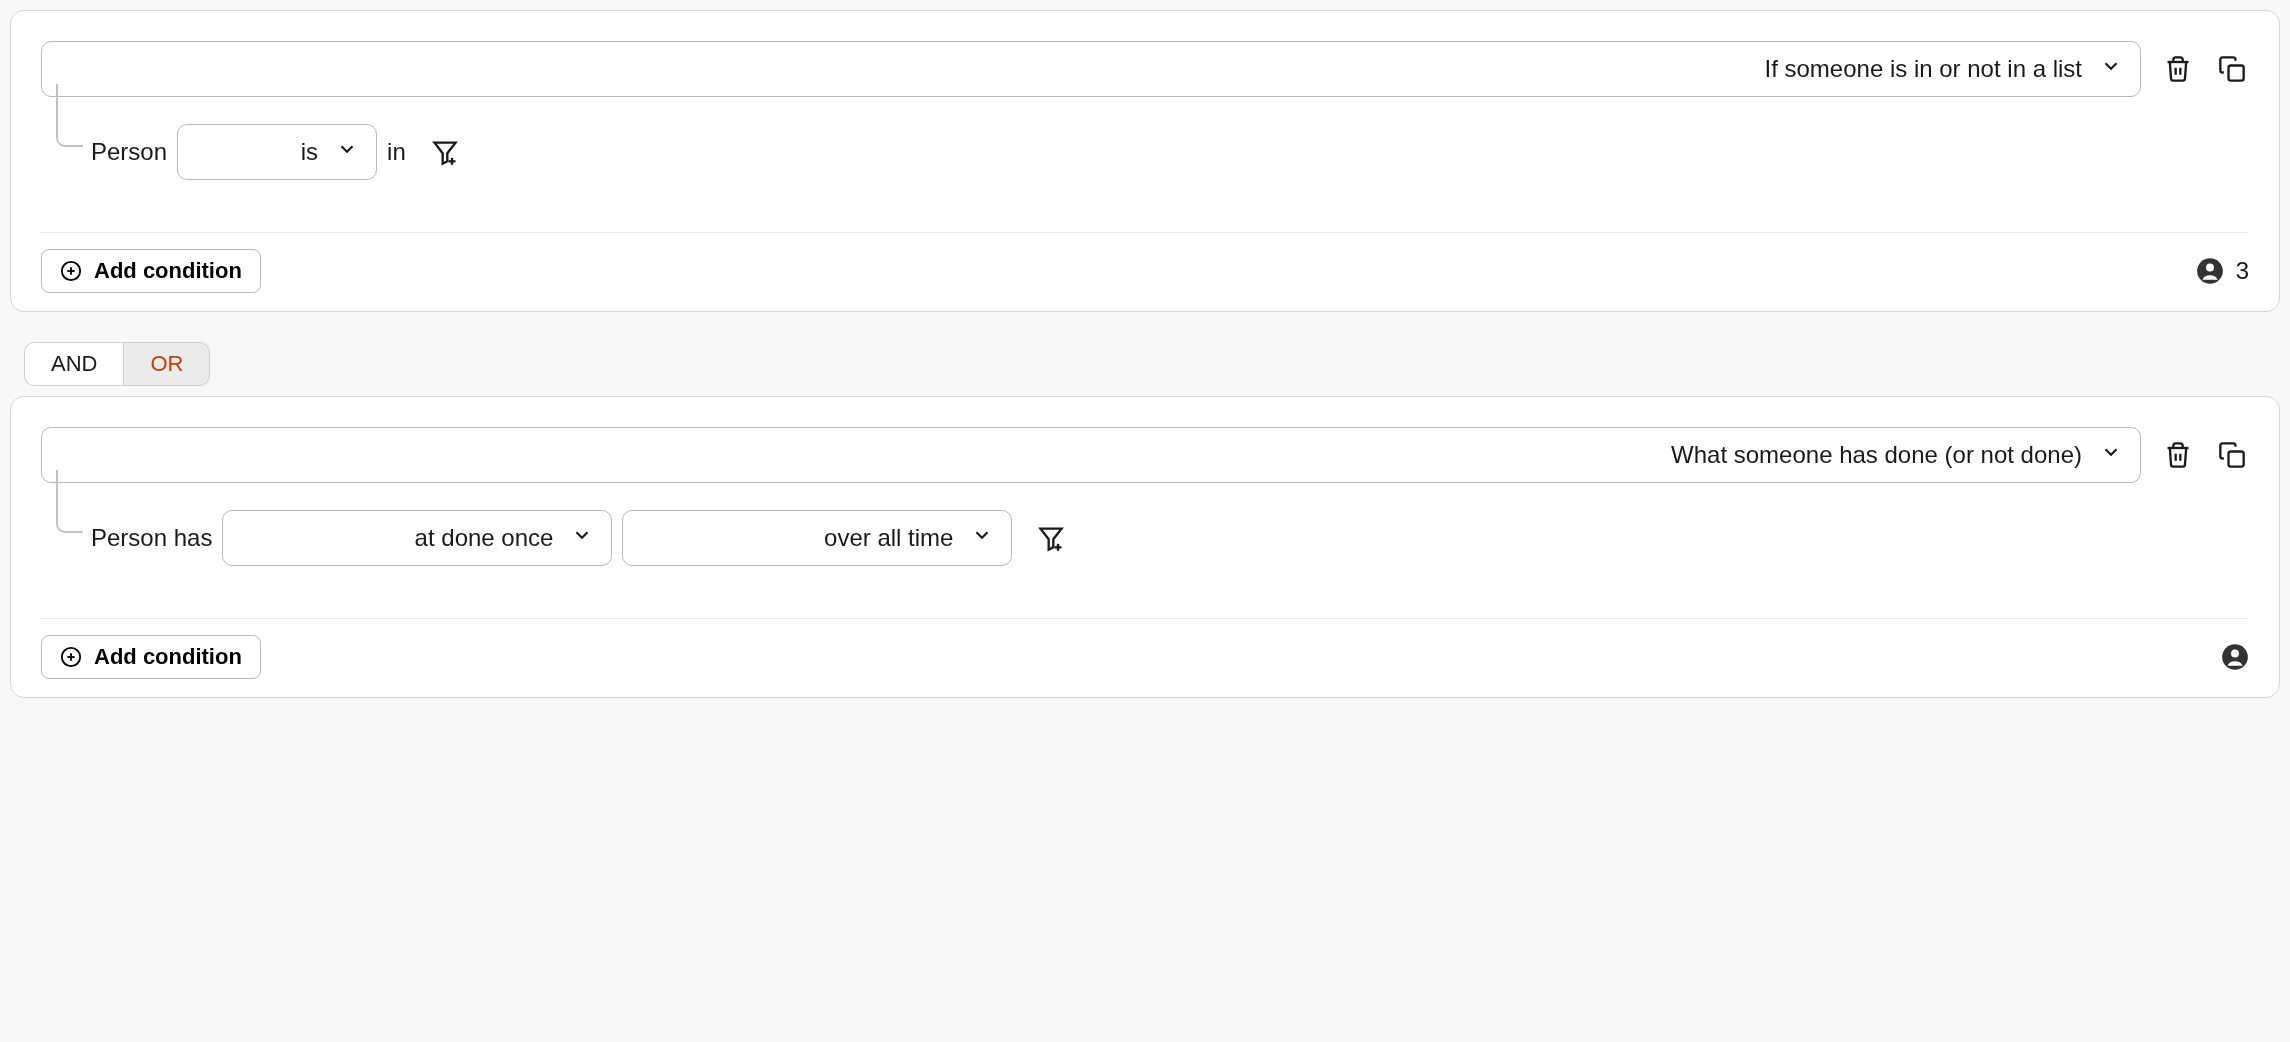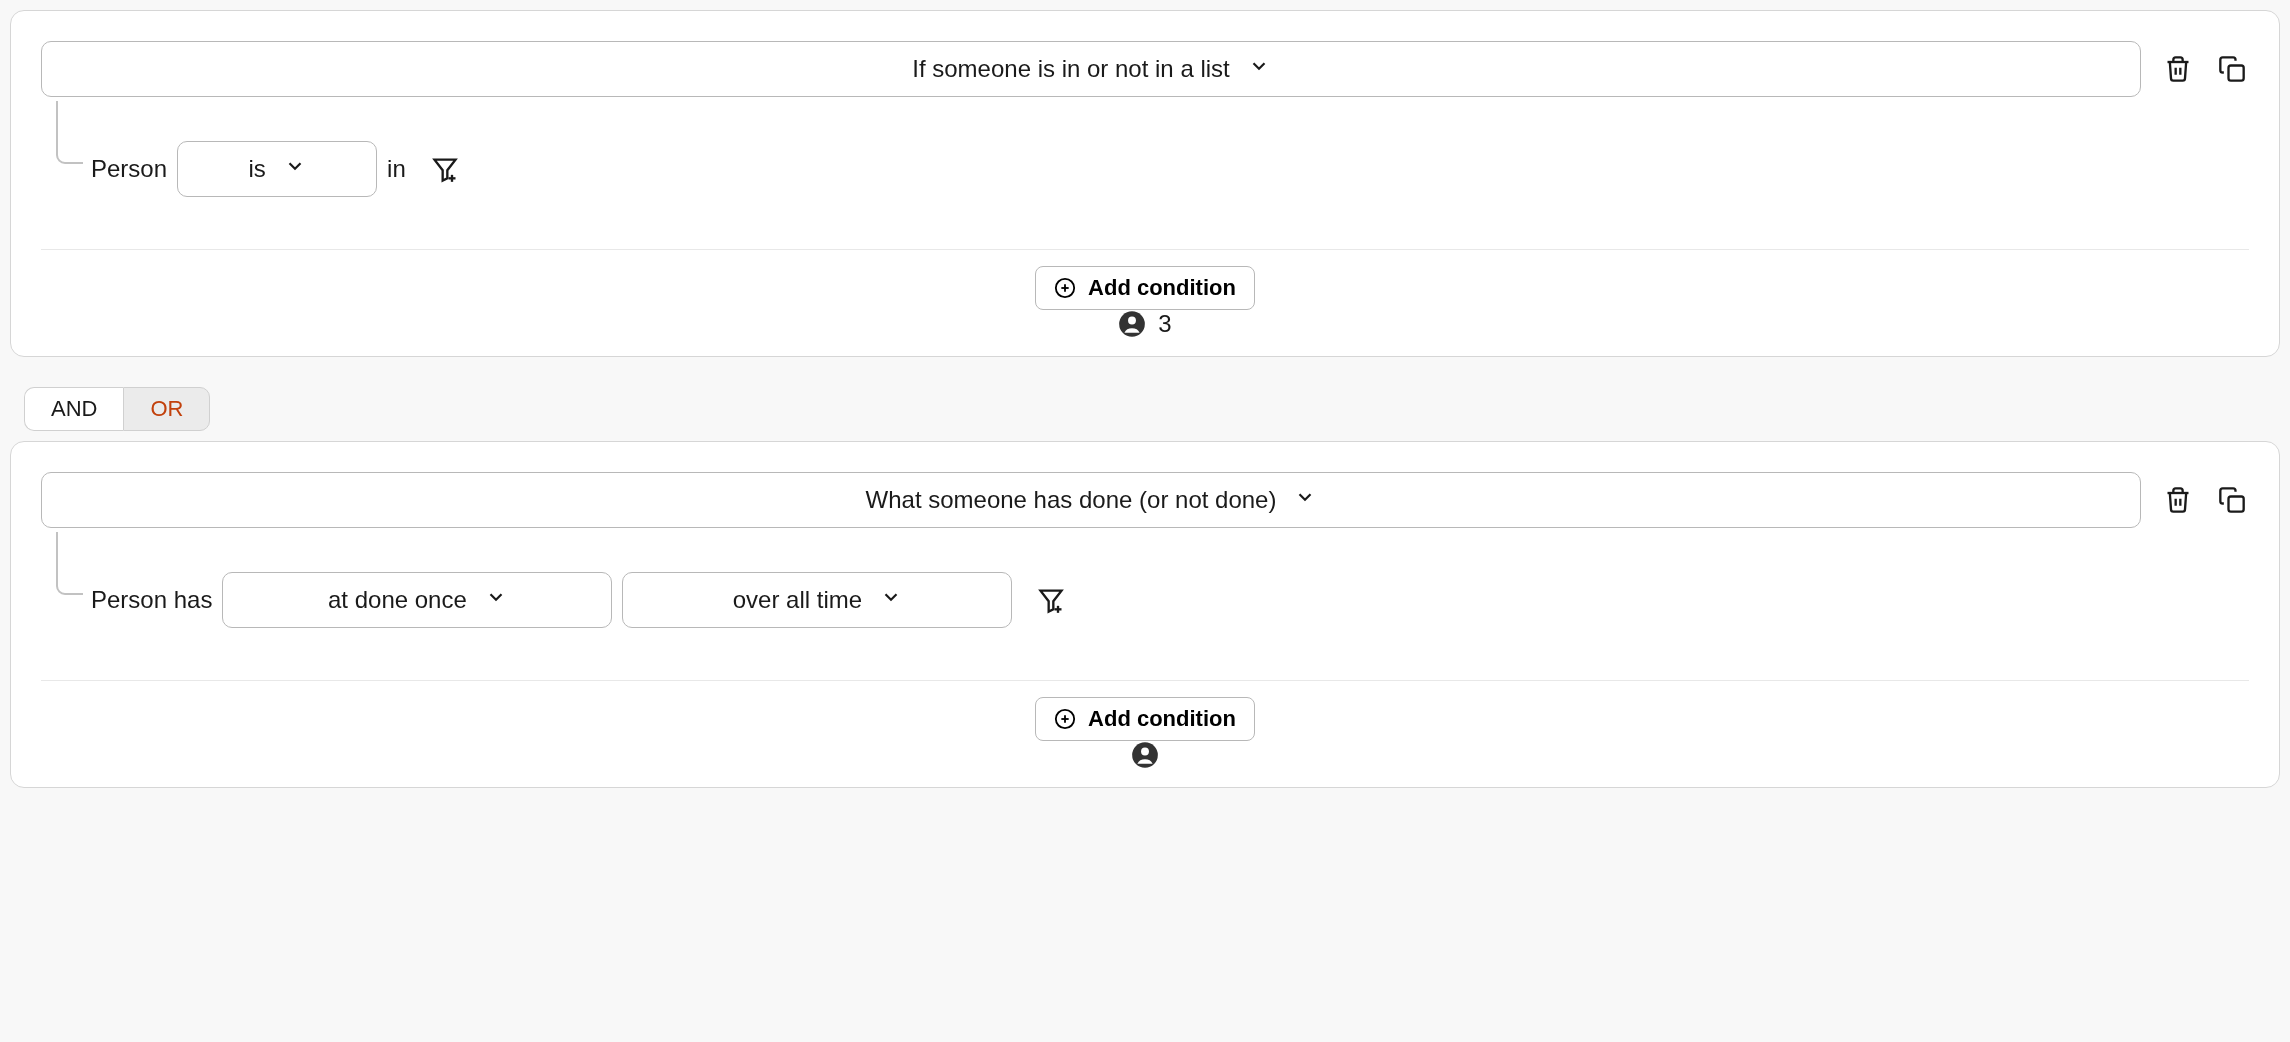--- a/index.html
+++ b/index.html
@@ -19,21 +19,21 @@
     margin-bottom: 0;
   }
   .condition-row {
     display: flex;
     align-items: center;
     gap: 20px;
   }
   .sel {
     display: flex;
     align-items: center;
-    justify-content: center;
+    justify-content: flex-end;
     border: 1.5px solid #b8b8b8;
     border-radius: 10px;
     background: #fff;
     padding: 0 18px;
     height: 56px;
     cursor: pointer;
     white-space: nowrap;
   }
   .sel.main {
     flex: 1;
@@ -49,37 +49,36 @@
     display: flex;
     align-items: center;
     justify-content: center;
     cursor: pointer;
     color: #1a1a1a;
   }
   .sub-row {
     display: flex;
     align-items: center;
     gap: 10px;
-    margin-top: 44px;
+    margin-top: 27px;
     position: relative;
   }
   .elbow {
     width: 40px;
     height: 52px;
     position: relative;
     flex-shrink: 0;
   }
   .elbow svg { position: absolute; top: -42px; left: 14px; }
   .label-text { font-size: 24px; }
   .hr { border: none; border-top: 1.5px solid #e8e8e8; margin: 52px 0 16px 0; }
   .footer-row {
     display: flex;
     align-items: center;
     justify-content: space-between;
-    flex-direction: column;
   }
   .add-btn {
     display: inline-flex;
     align-items: center;
     gap: 12px;
     border: 1.5px solid #b8b8b8;
     border-radius: 8px;
     background: #fff;
     padding: 8px 18px;
     font-size: 22px;

